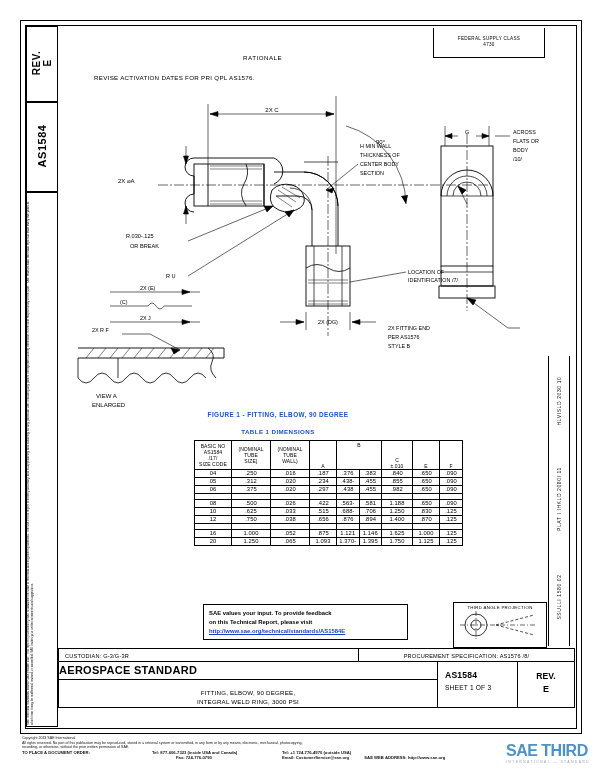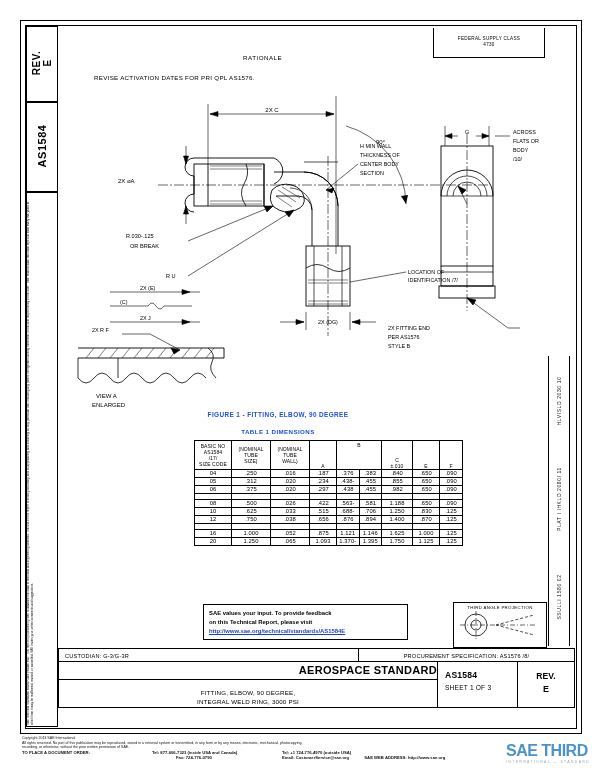--- a/index.html
+++ b/index.html
@@ -81,21 +81,21 @@
   .tb-row1{display:flex;height:14px;border:1px solid #000;box-sizing:border-box;}
   .tb-cust{flex:0 0 300px;border-right:1px solid #000;font-size:5.6px;padding:4px 0 0 6px;box-sizing:border-box;letter-spacing:.2px;}
   .tb-proc{flex:1;font-size:5.6px;padding:4px 0 0 0;box-sizing:border-box;text-align:center;letter-spacing:.2px;}
   .tb-row2{display:flex;height:46px;border:1px solid #000;border-top:none;box-sizing:border-box;}
   .tb-logo{flex:0 0 145px;border-right:1px solid #000;display:flex;flex-direction:column;
            align-items:center;justify-content:center;}
   .sae-logo{font-size:21px;font-weight:bold;color:#1b7fc4;letter-spacing:-1px;font-family:"Liberation Sans",sans-serif;
             border-bottom:2px solid #1b7fc4;line-height:20px;padding:0 2px;}
   .sae-sub{font-size:3.2px;letter-spacing:1px;color:#444;margin-top:1px;}
   .tb-mid{flex:1;border-right:1px solid #000;display:flex;flex-direction:column;}
-  .tb-as{height:17px;border-bottom:1px solid #000;text-align:right;font-size:11px;font-weight:bold;
+  .tb-as{height:17px;border-bottom:1px solid #000;text-align:left;font-size:11px;font-weight:bold;
          line-height:17px;letter-spacing:.3px;}
   .tb-desc{flex:1;text-align:center;font-size:6.2px;line-height:9px;padding-top:8px;box-sizing:border-box;letter-spacing:.2px;}
   .tb-no{flex:0 0 80px;border-right:1px solid #000;padding:8px 0 0 7px;box-sizing:border-box;}
   .tb-no .n{font-size:8.6px;font-weight:bold;letter-spacing:.2px;}
   .tb-no .s{font-size:6.6px;margin-top:4px;letter-spacing:.2px;}
   .tb-rev{flex:0 0 56px;text-align:center;padding-top:9px;box-sizing:border-box;}
   .tb-rev .r{font-size:8.6px;font-weight:bold;}
   .tb-rev .v{font-size:9px;font-weight:bold;margin-top:3px;}
 
   

